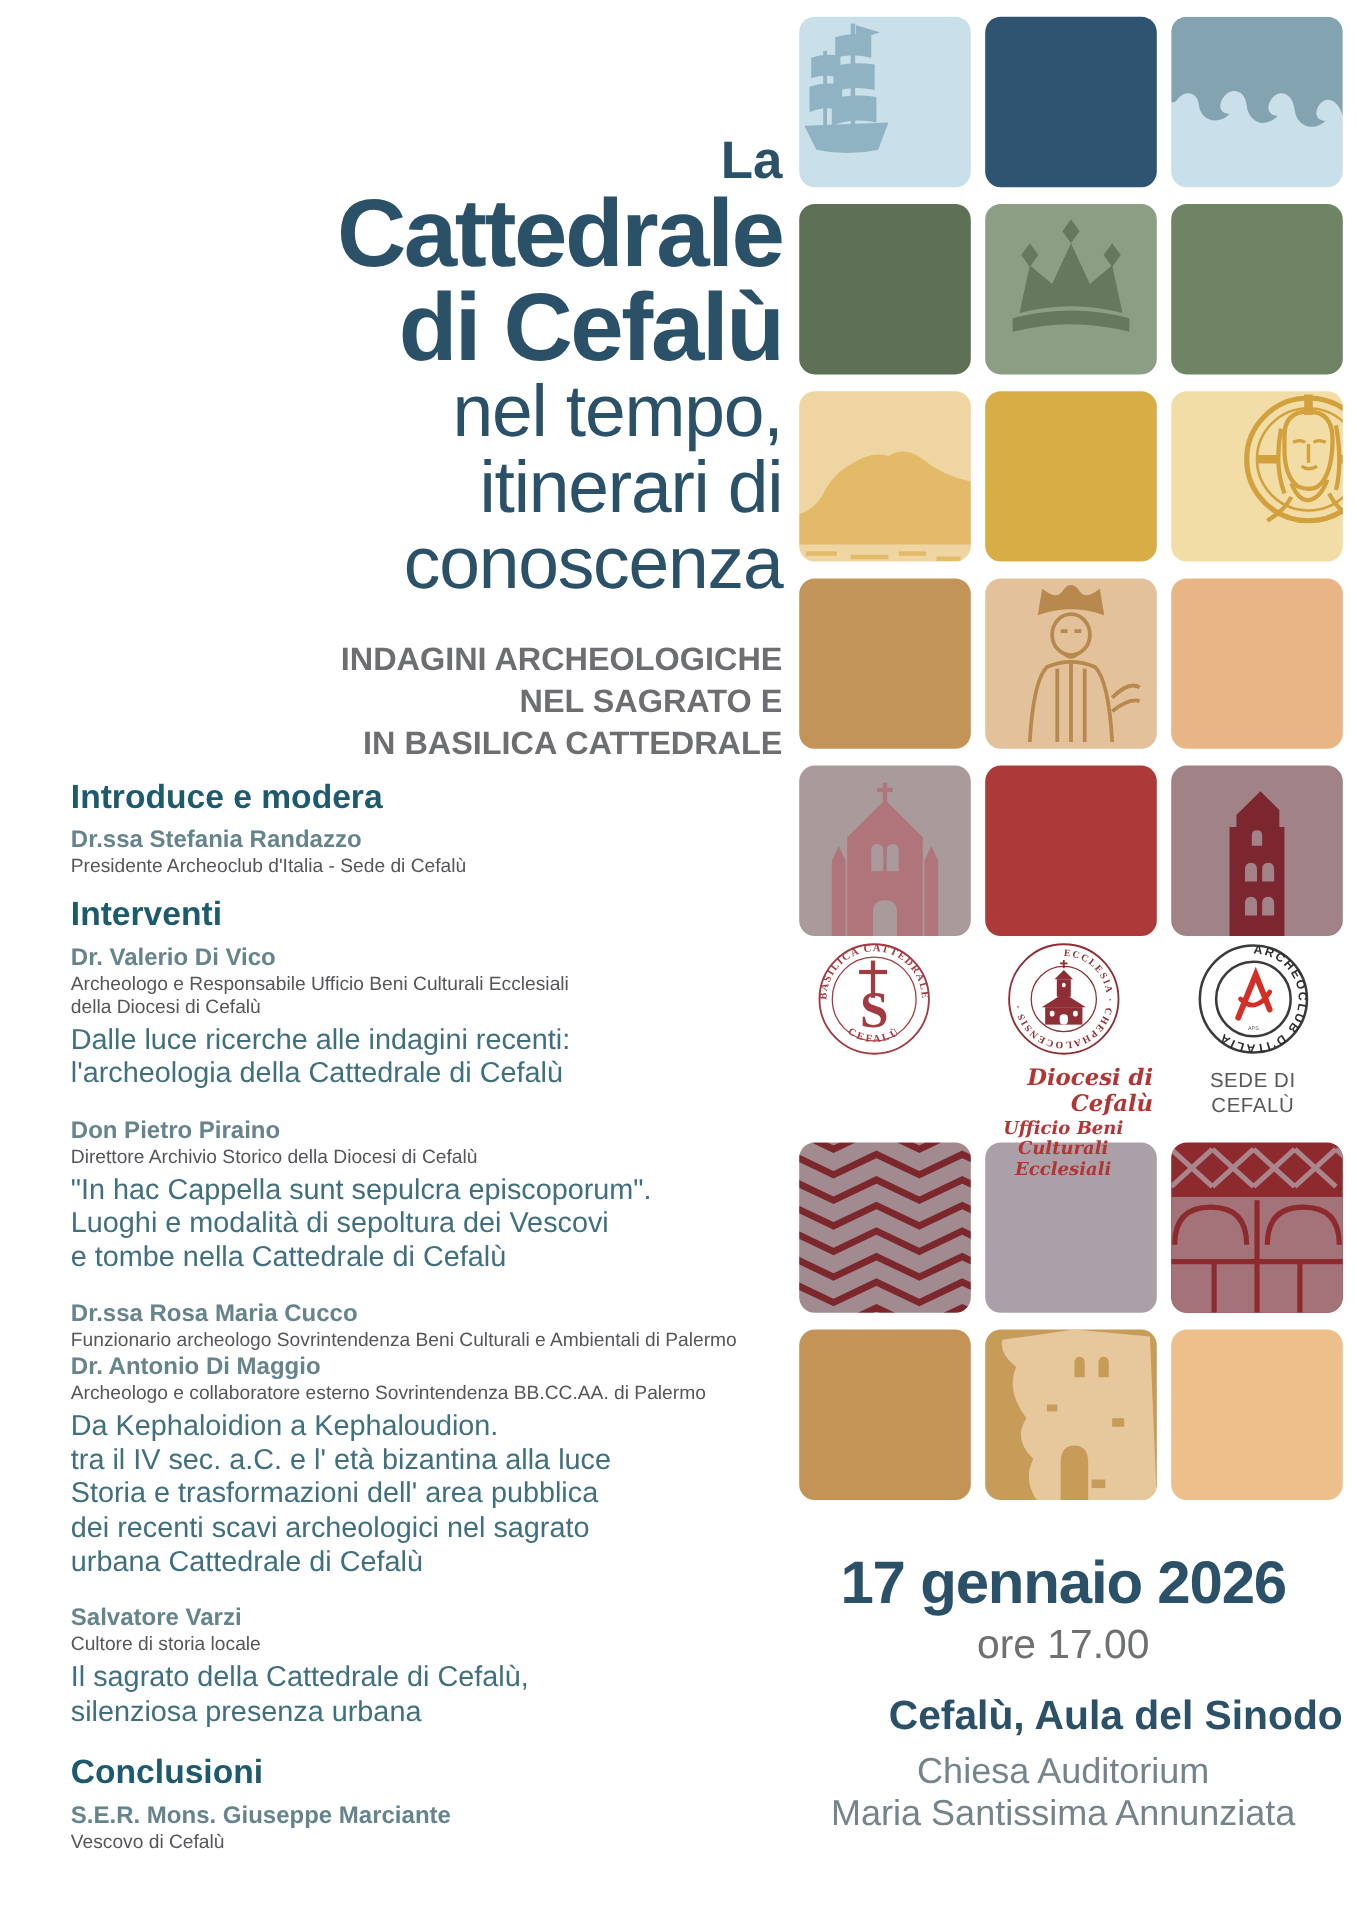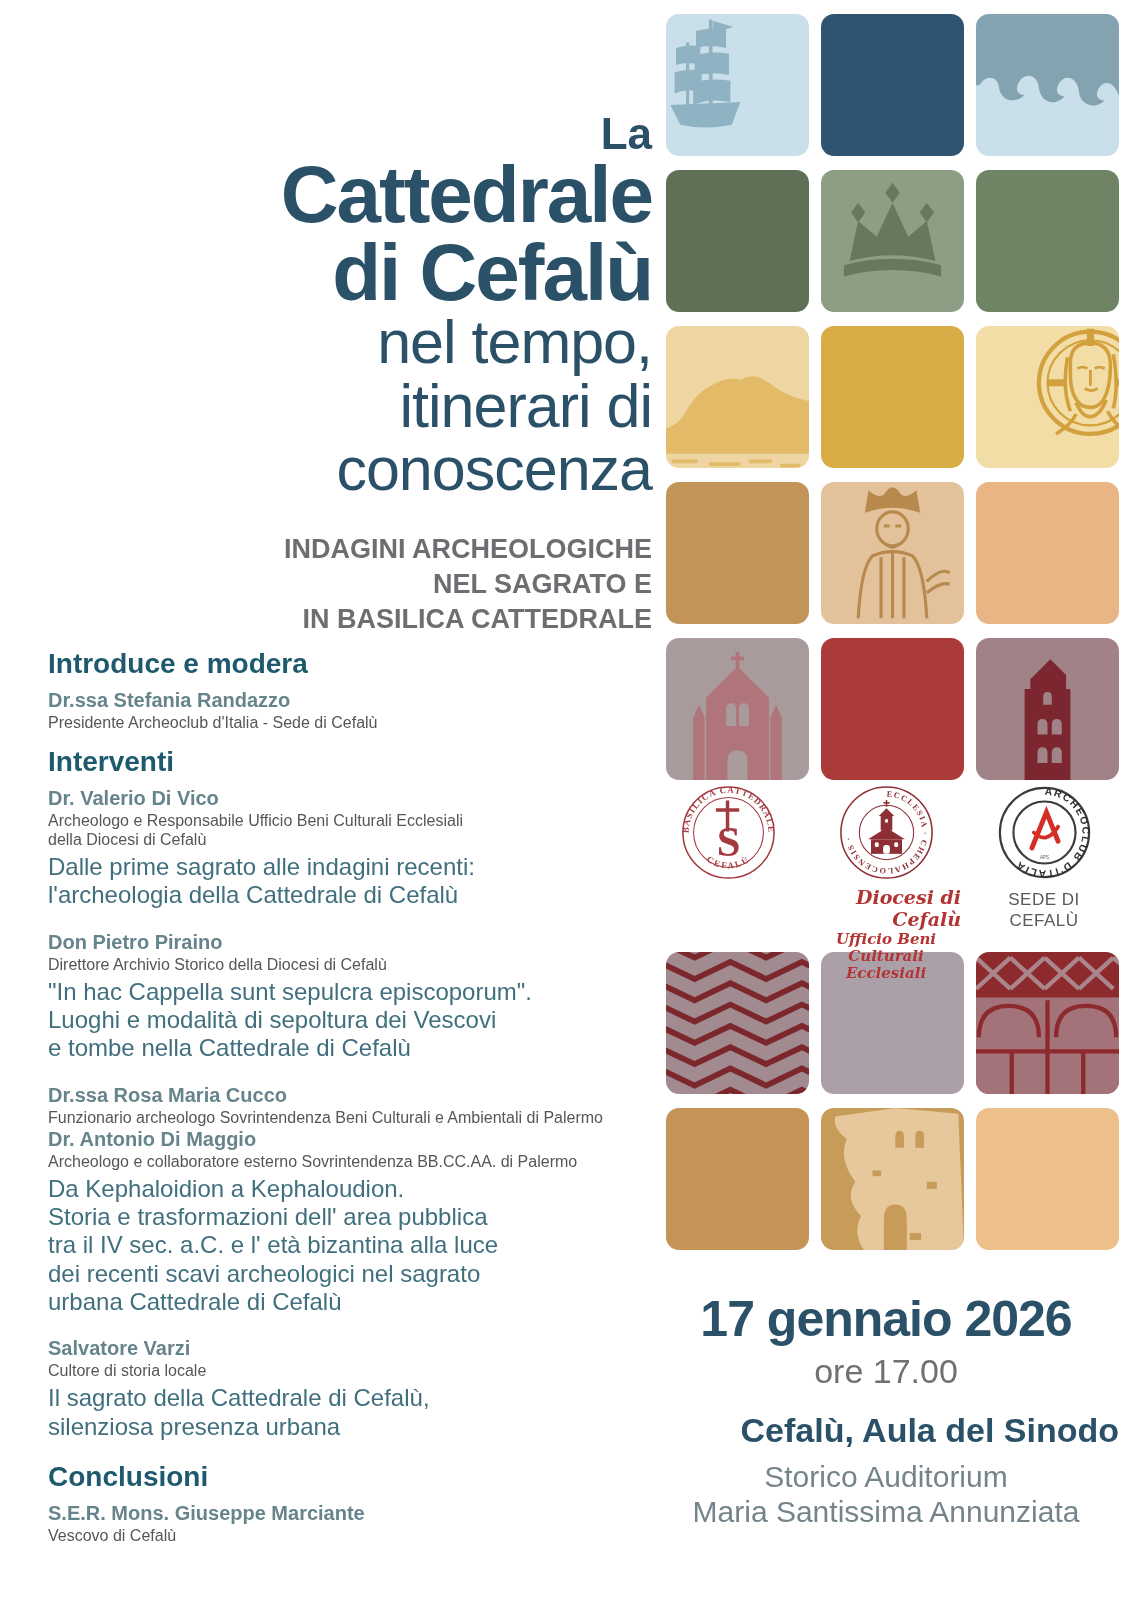--- a/index.html
+++ b/index.html
@@ -6,21 +6,21 @@
   body{width:1131px;height:1600px;position:relative;background:#ffffff;
        font-family:"Liberation Sans",sans-serif;overflow:hidden;}
 
   
   .title-block{position:absolute;top:0;left:0;width:652px;text-align:right;color:#2b5169;}
   .t-la{margin-top:112px;font-size:44px;font-weight:700;line-height:1;}
   .t-bold{font-size:80px;font-weight:700;line-height:.97;letter-spacing:-2px;}
   .t-light{font-size:61px;font-weight:400;line-height:1.04;letter-spacing:-1px;}
   .subtitle{margin-top:30px;font-size:27px;font-weight:700;color:#6d6e71;line-height:1.3;}
 
-  .sections{position:absolute;left:48px;top:648px;width:580px;}
+  .sections{position:absolute;left:59px;top:648px;width:580px;}
   .h2{font-size:28px;font-weight:700;color:#1e5a6e;margin:0 0 8px 0;}
   .h2.spaced{margin-top:14px;}
   .name{font-size:20px;font-weight:700;color:#66848c;line-height:1.25;}
   .role{font-size:16px;color:#55565a;line-height:1.19;}
   .talk{font-size:24px;color:#406f7e;line-height:1.18;margin-top:4px;margin-bottom:20px;}
 
   
   .mosaic-top,.mosaic-bottom{position:absolute;left:666px;display:grid;
       grid-template-columns:repeat(3,143px);grid-auto-rows:142px;gap:14px 12px;}
   .mosaic-top{top:14px;}
@@ -67,38 +67,38 @@
   <div class="h2">Introduce e modera</div>
   <div class="name">Dr.ssa Stefania Randazzo</div>
   <div class="role">Presidente Archeoclub d'Italia - Sede di Cefalù</div>
 
   <div class="h2 spaced">Interventi</div>
   <div id="talks">
       <div class="name">Dr. Valerio Di Vico</div>
       <div class="role">Archeologo e Responsabile Ufficio Beni Culturali Ecclesiali</div>
       <div class="role">della Diocesi di Cefalù</div>
       <div class="talk">
-        <div>Dalle prime sagrato alle indagini recenti:</div>
+        <div>Dalle luce ricerche alle indagini recenti:</div>
         <div>l'archeologia della Cattedrale di Cefalù</div>
       </div>
       <div class="name">Don Pietro Piraino</div>
       <div class="role">Direttore Archivio Storico della Diocesi di Cefalù</div>
       <div class="talk">
         <div>"In hac Cappella sunt sepulcra episcoporum".</div>
         <div>Luoghi e modalità di sepoltura dei Vescovi</div>
         <div>e tombe nella Cattedrale di Cefalù</div>
       </div>
       <div class="name">Dr.ssa Rosa Maria Cucco</div>
       <div class="role">Funzionario archeologo Sovrintendenza Beni Culturali e Ambientali di Palermo</div>
       <div class="name">Dr. Antonio Di Maggio</div>
       <div class="role">Archeologo e collaboratore esterno Sovrintendenza BB.CC.AA. di Palermo</div>
       <div class="talk">
         <div>Da Kephaloidion a Kephaloudion.</div>
+        <div>tra il IV sec. a.C. e l' età bizantina alla luce</div>
         <div>Storia e trasformazioni dell' area pubblica</div>
-        <div>tra il IV sec. a.C. e l' età bizantina alla luce</div>
         <div>dei recenti scavi archeologici nel sagrato</div>
         <div>urbana Cattedrale di Cefalù</div>
       </div>
       <div class="name">Salvatore Varzi</div>
       <div class="role">Cultore di storia locale</div>
       <div class="talk">
         <div>Il sagrato della Cattedrale di Cefalù,</div>
         <div>silenziosa presenza urbana</div>
       </div>
     </div>
@@ -335,15 +335,15 @@
       <div>SEDE DI</div>
       <div>CEFALÙ</div>
     </div>
   </div>
 </div>
 
 <div class="event">
   <div class="ev-date">17 gennaio 2026</div>
   <div class="ev-time">ore 17.00</div>
   <div class="ev-venue">Cefalù, Aula del Sinodo</div>
-  <div class="ev-loc first">Storico Auditorium</div>
+  <div class="ev-loc first">Chiesa Auditorium</div>
   <div class="ev-loc">Maria Santissima Annunziata</div>
 </div>
 
 </body></html>

